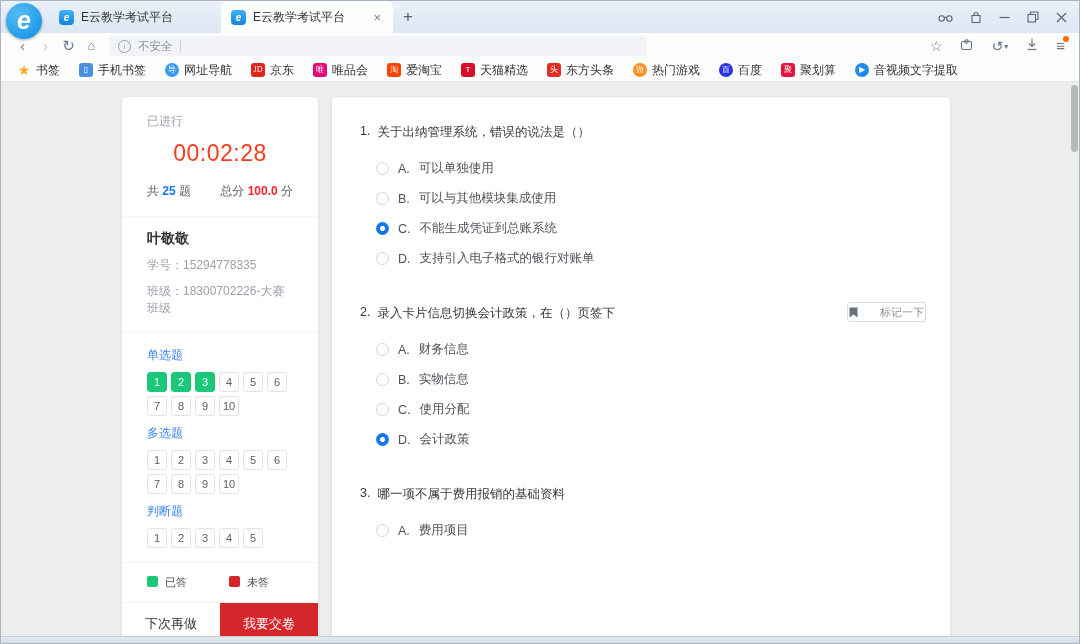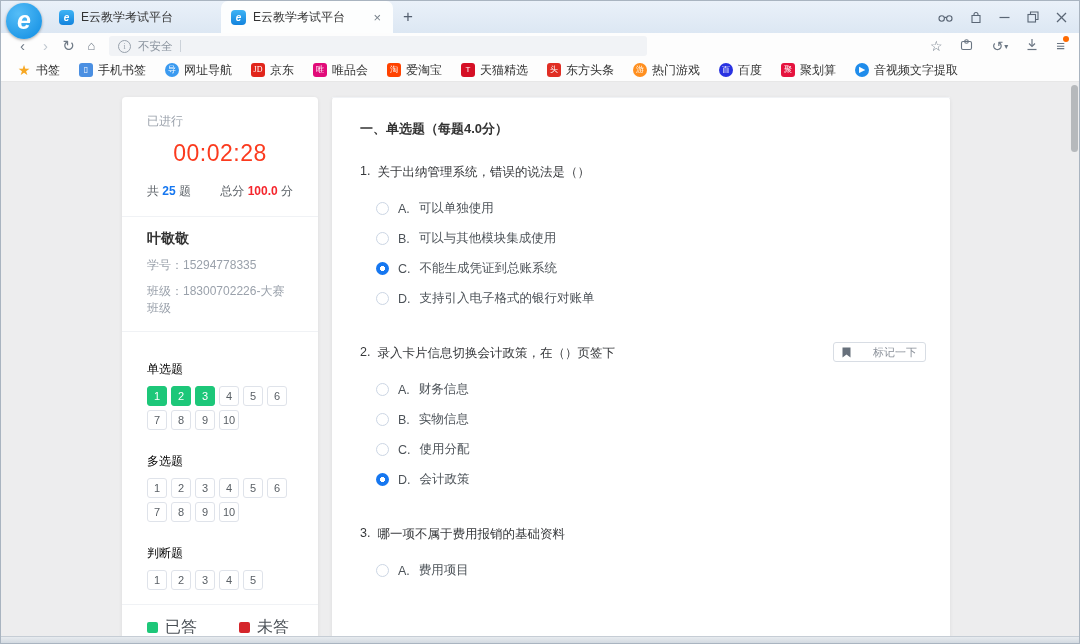--- a/index.html
+++ b/index.html
@@ -53,39 +53,39 @@
   .timer-sec{padding:16px 25px}
   .t-label{font-size:12px;color:#9aa1ab}
   .t-timer{margin-top:10px;text-align:center;font-size:23px;font-weight:normal;color:#fb3a1e;letter-spacing:.5px}
   .t-stats{margin-top:16px;display:flex;justify-content:space-between;font-size:12px;color:#5a6066}
   .t-stats .blue{color:#1677f0;font-weight:bold}
   .t-stats .red{color:#f5262d;font-weight:bold}
   .stu{padding:13px 25px 14px}
   .stu-name{font-size:14px;font-weight:bold;color:#333}
   .stu-line{margin-top:9px;font-size:12px;color:#9aa1ab}
   .groups{padding:6px 25px 10px}
-  .grp-title{margin:23px 0 8px;font-size:12px;color:#000000}
+  .grp-title{margin:9px 0 8px;font-size:12px;color:#3b82f6}
   .grid{display:grid;grid-template-columns:repeat(6,20px);gap:4px;justify-content:start;margin-bottom:4px}
   .cell{width:20px;height:20px;line-height:18px;border:1px solid #dfe3ea;border-radius:3px;font-size:11px;color:#5a6066;text-align:center;box-sizing:border-box;background:#fff}
   .cell.on{background:#1dc779;border-color:#1dc779;color:#fff}
-  .legend{padding:12px 25px;display:flex;gap:42px;font-size:16px;color:#4a5056;align-items:center}
+  .legend{padding:12px 25px;display:flex;gap:42px;font-size:11px;color:#4a5056;align-items:center}
   .sw{width:11px;height:11px;border-radius:2px;display:inline-block;margin-right:7px;vertical-align:-1px}
   .sw.g{background:#1dc779}.sw.r{background:#d5262b}
   .side-foot{display:flex;border-top:1px solid #f0f2f5;height:41px}
   .btn-later{flex:1;display:flex;align-items:center;justify-content:center;font-size:13px;color:#333;background:#fff;border-radius:0 0 0 4px;cursor:default}
   .btn-submit{flex:1;display:flex;align-items:center;justify-content:center;font-size:13px;color:#fff;background:#d5262b;border-radius:0 0 4px 0;cursor:default}
   
   .paper-title{padding:17px 28px;font-size:15px;color:#333}
   .section-head{margin:22px 28px 0;font-size:13px;font-weight:bold;color:#333}
   .questions{padding:0 24px 30px 28px}
   .question{margin-top:38px}
   .questions .question:first-child{margin-top:26px}
   .q-head{display:flex;align-items:flex-start;justify-content:space-between}
   .q-text{font-size:12.5px;color:#37393c;display:flex;gap:7px}
-  .mark-btn{display:flex;align-items:center;gap:22px;height:20px;padding:0 8px;background:#fff;border:1px solid #d8dde4;border-radius:3px;font-size:11px;color:#8a9099;margin-top:-3px;font-family:inherit}
+  .mark-btn{display:flex;align-items:center;gap:22px;height:20px;padding:0 1px;background:#fff;border:1px solid #d8dde4;border-radius:3px;font-size:11px;color:#8a9099;margin-top:-3px;font-family:inherit}
   .opt{margin:13px 0 0 16px;display:flex;align-items:center;gap:9px;font-size:12.5px;color:#4d5359}
   .q-head + .opt{margin-top:19px}
   .radio{width:13px;height:13px;border-radius:50%;border:1px solid #ccd6e4;box-sizing:border-box;flex:none;background:#fff}
   .radio.sel{border:none;background:radial-gradient(circle,#fff 0,#fff 2.4px,#1677f0 2.6px)}
   .scroll-thumb{position:absolute;right:1px;top:3px;width:7px;height:67px;background:#b6b9bc;border-radius:4px}
   .frame-bottom{position:absolute;left:0;right:0;bottom:0;height:6px;background:linear-gradient(#e7ebef,#d3dae1);border-top:1px solid #c6cdd5}
 </style>
 </head>
 <body>
 
@@ -285,21 +285,20 @@
       <span><span class="sw r"></span><span>未答</span></span>
     </div>
     <div class="side-foot">
       <div class="btn-later">下次再做</div>
       <div class="btn-submit">我要交卷</div>
     </div>
   </aside>
 
   <section class="card main-card">
     <div class="divider"></div>
-    <div class="section-head">一、单选题（每题4.0分）</div>
     <div class="questions">
         <div class="question">
           <div class="q-head">
             <div class="q-text">
               <span>1.</span>
               <span>关于出纳管理系统，错误的说法是（）</span>
             </div>
           </div>
           <div class="opt">
             <span class="radio"></span>

